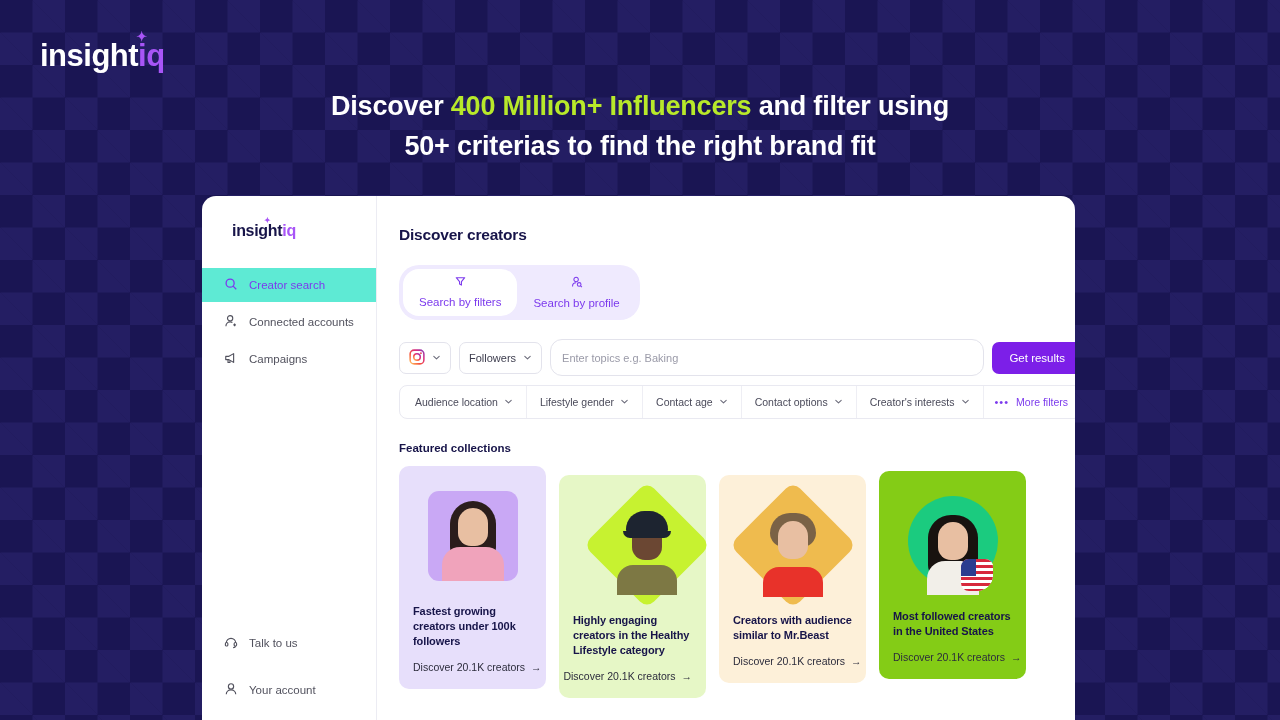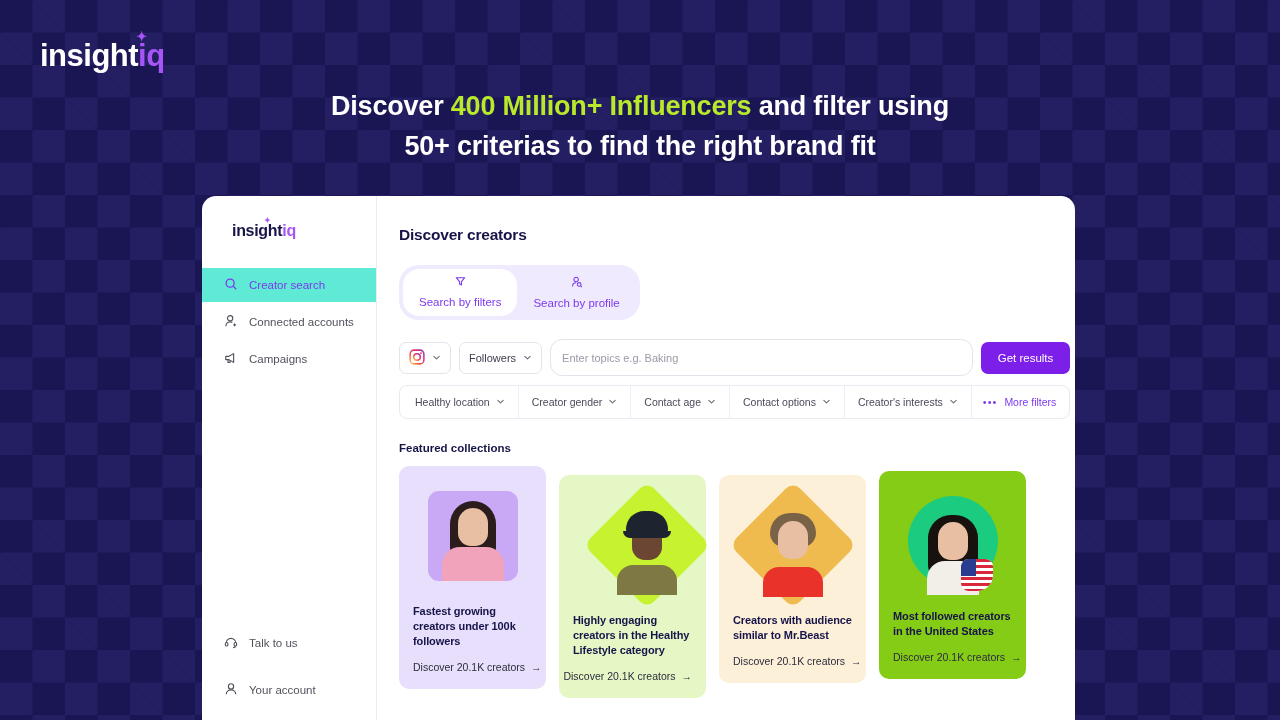--- a/index.html
+++ b/index.html
@@ -502,29 +502,29 @@
         </span>
       </div>
 
       <input class="topic-input" type="text" placeholder="Enter topics e.g. Baking" style="">
 
       <button class="get-results">Get results</button>
     </div>
 
     <div class="filter-bar">
       <div class="filter-item">
-        <span>Healthy location</span>
+        <span>Audience location</span>
         <span>
           <svg width="9" height="9" viewBox="0 0 10 10" fill="none" stroke="#6b6b7a" stroke-width="1.2" stroke-linecap="round" stroke-linejoin="round">
               <path d="M2 3.8 5 6.6 8 3.8"></path>
             </svg>
         </span>
       </div>
       <div class="filter-item">
-        <span>Creator gender</span>
+        <span>Lifestyle gender</span>
         <span>
           <svg width="9" height="9" viewBox="0 0 10 10" fill="none" stroke="#6b6b7a" stroke-width="1.2" stroke-linecap="round" stroke-linejoin="round">
               <path d="M2 3.8 5 6.6 8 3.8"></path>
             </svg>
         </span>
       </div>
       <div class="filter-item">
         <span>Contact age</span>
         <span>
           <svg width="9" height="9" viewBox="0 0 10 10" fill="none" stroke="#6b6b7a" stroke-width="1.2" stroke-linecap="round" stroke-linejoin="round">

